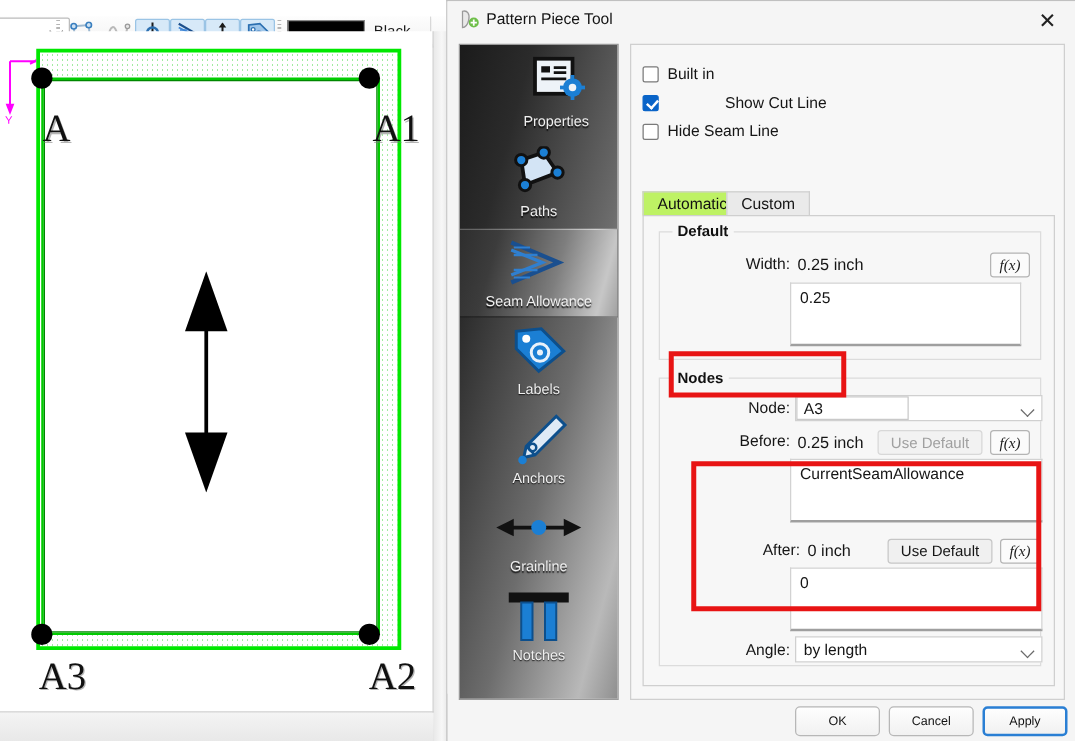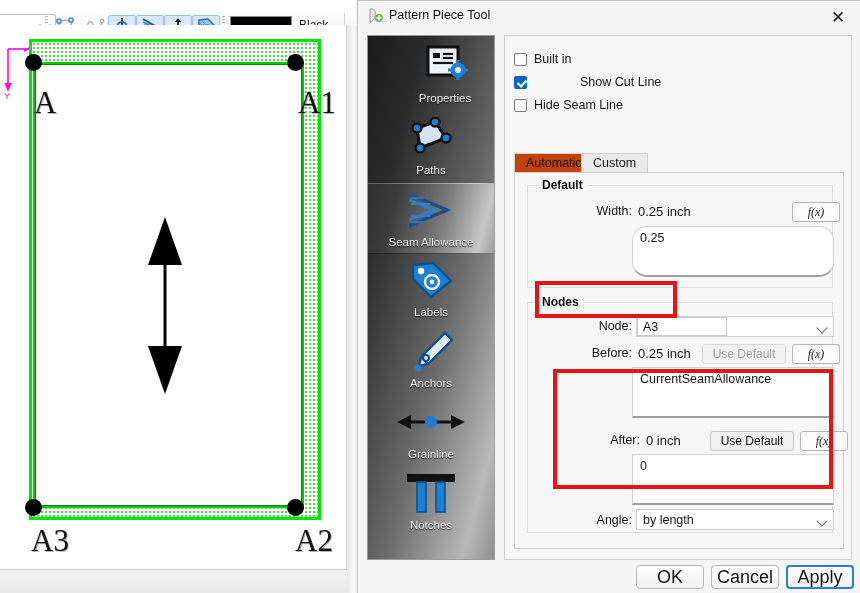--- a/index.html
+++ b/index.html
@@ -167,21 +167,21 @@
     transform: rotate(42deg);
   }
   .chk-lbl { font-size: 12.5px; color: #151515; }
 
   #tabstrip { position: absolute; left: 9px; top: 117px; width: 330px; height: 20px; }
   .tab {
     position: absolute; top: 0; height: 20px; padding: 2px 11px 0;
     font-size: 12.5px; color: #151515; border: 1px solid #cfcfcf;
     background: #eaeaea; border-bottom: none;
   }
-  .tab.active { background: #c2410c; color: #111; }
+  .tab.active { background: #bef264; color: #111; }
 
   #tabpane {
     position: absolute; left: 9px; top: 136px; width: 330px; height: 377px;
     background: #f7f7f7; border: 1px solid #cfcfcf;
   }
 
   .group {
     position: absolute; border: 1px solid #dcdcdc; background: transparent;
   }
   .group-title {
@@ -189,21 +189,21 @@
     background: #f7f7f7; font-size: 12px; font-weight: bold; color: #111;
   }
 
   .field-row { position: absolute; height: 20px; }
   .field-lbl {
     position: absolute; font-size: 12.5px; color: #151515;
     text-align: right; top: 2px;
   }
   .field-val { position: absolute; font-size: 13px; color: #151515; top: 2px; }
   .fx-btn {
-    position: absolute; width: 48px; height: 20px; background: #fbfbfb;
+    position: absolute; width: 32px; height: 20px; background: #fbfbfb;
     border: 1px solid #b4b4b4; border-radius: 3px;
     display: flex; align-items: center; justify-content: center;
     font-family: "Liberation Serif", serif; font-style: italic;
     font-size: 12px; color: #1a1a1a;
   }
   .ud-btn {
     position: absolute; width: 84px; height: 20px; background: #f0f0f0;
     border: 1px solid #c6c6c6; border-radius: 3px;
     display: flex; align-items: center; justify-content: center;
     font-size: 12px; color: #151515;
@@ -230,21 +230,21 @@
     background: #fff; border: 1px solid #c9c9c9;
   }
 
   
   #footer { position: absolute; left: 0; top: 554px; width: 503px; height: 39px; }
   .btn {
     position: absolute; top: 10px; width: 68px; height: 24px;
     background: linear-gradient(#fefefe,#f1f1f1);
     border: 1px solid #b7b7b7; border-radius: 4px;
     display: flex; align-items: center; justify-content: center;
-    font-size: 18px; color: #121212;
+    font-size: 10px; color: #121212;
   }
   .btn.default { border: 2px solid #2a7fd4; }
 
   
   .redbox {
     position: absolute; border: 4px solid #e81414; background: transparent;
     pointer-events: none; z-index: 40;
   }
 </style>
 </head>
@@ -495,21 +495,21 @@
 
           <div class="group" style="left:12px; top:12px; width:306px; height:103px;">
             <div class="group-title">Default</div>
 
             <div class="field-row" style="left:0; top:16px; width:306px;">
               <div class="field-lbl" style="left:44px; width:60px;">Width:</div>
               <div class="field-val" style="left:110px;">0.25 inch</div>
               <div class="fx-btn" style="left:264px; top:0;">f(x)</div>
             </div>
 
-            <div class="formula-box" style="left:104px; top:40px; width:202px; height:51px;border-radius:15px;">
+            <div class="formula-box" style="left:104px; top:40px; width:185px; height:51px;">
               <div class="formula-txt">0.25</div>
             </div>
           </div>
 
           <div class="group" style="left:12px; top:129px; width:306px; height:231px;">
             <div class="group-title">Nodes</div>
 
             <div class="field-row" style="left:0; top:14px; width:306px;">
               <div class="field-lbl" style="left:44px; width:60px;">Node:</div>
             </div>

